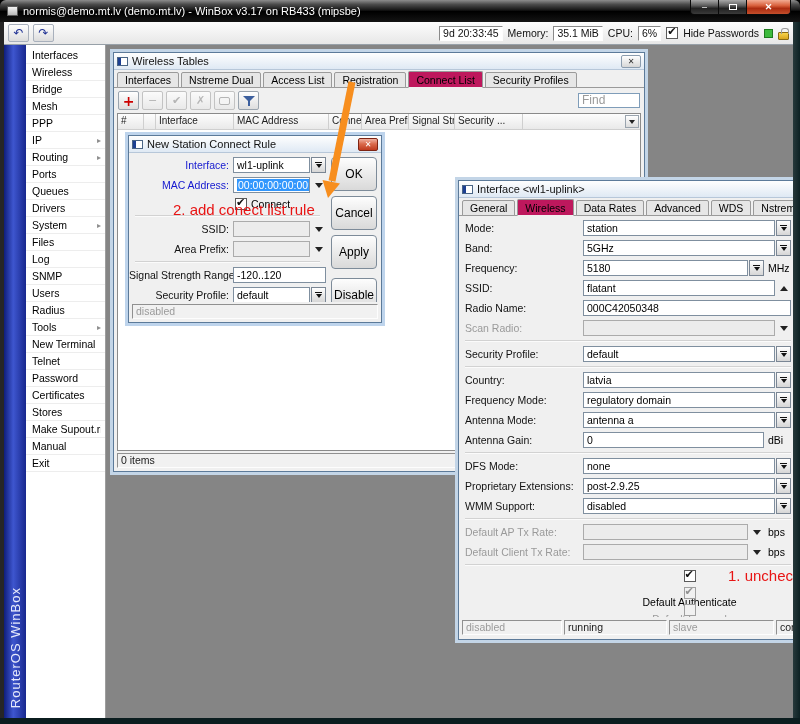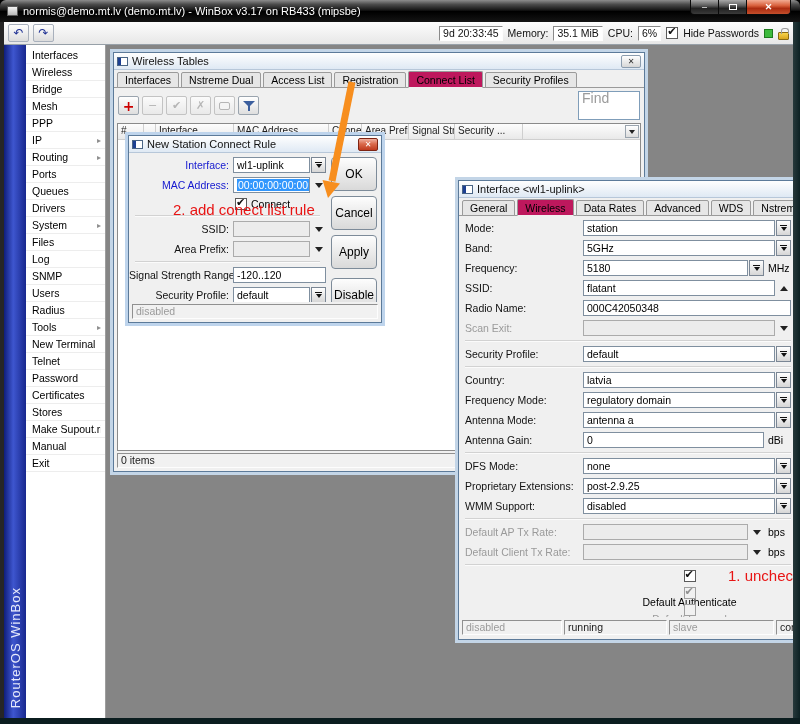--- a/index.html
+++ b/index.html
@@ -97,22 +97,22 @@
   .tbtn { width:21px; height:19px; border:1px solid #9aa4ae; border-radius:2px;
     background:linear-gradient(#fff,#dedede); display:flex; align-items:center; justify-content:center;
     font-family:"DejaVu Sans",sans-serif; font-size:11px; color:#777; }
   .tbtn[data-state="disabled"] { border-color:#c3c3c3; color:#b5b5b5; background:linear-gradient(#fbfbfb,#e9e9e9); }
   .tbtn-add { color:#c00; font-weight:bold; font-size:14px; line-height:12px; }
   .comment-shape { width:11px; height:8px; border:1px solid #b5b5b5; border-radius:2px; background:#f4f4f4; }
   .funnel { position:relative; width:12px; height:11px; }
   .funnel::before { content:""; position:absolute; left:0; top:1px; border-left:6px solid transparent;
     border-right:6px solid transparent; border-top:6px solid #3c5f9e; }
   .funnel::after { content:""; position:absolute; left:5px; top:6px; width:2px; height:5px; background:#3c5f9e; }
-  .findbox { margin-left:auto; width:62px; height:29px; border:1px solid #7f9db9; background:#fff;
-    color:#9b9b9b; font-size:14px; line-height:13px; padding:0 3px; }
+  .findbox { margin-left:auto; width:62px; height:15px; border:1px solid #7f9db9; background:#fff;
+    color:#9b9b9b; font-size:12px; line-height:13px; padding:0 3px; }
   .tablewrap { flex:1; display:flex; flex-direction:column; margin:0 3px; border:1px solid #8a8a8a;
     background:#fff; overflow:hidden; }
   .thead { flex:none; display:flex; background:linear-gradient(#fdfdfd,#e9e9e9); border-bottom:1px solid #cfcfcf; }
   .th { border-right:1px solid #cfcfcf; padding:1px 3px; font-size:10px; height:15px;
     white-space:nowrap; overflow:hidden; color:#222; flex:none; }
   .th-fill { flex:1; border-right:none; display:flex; justify-content:flex-end; align-items:center; padding:0 1px; }
   .colbtn { width:14px; height:13px; border:1px solid #9aa4ae; background:linear-gradient(#fff,#ddd);
     display:flex; align-items:center; justify-content:center; }
   .colbtn::after { content:""; border-left:3.5px solid transparent; border-right:3.5px solid transparent;
     border-top:4px solid #222; }
@@ -534,21 +534,21 @@
 
             </div>
 
             <div class="ifrow">
               <span class="iflabel" data-state="normal">Radio Name:</span>
               <span class="tb" data-state="normal">000C42050348</span>
 
             </div>
 
             <div class="ifrow">
-              <span class="iflabel" data-state="disabled">Scan Exit:</span>
+              <span class="iflabel" data-state="disabled">Scan Radio:</span>
               <span class="tb" data-state="disabled"></span>
               <span class="ctl" data-box="drop"></span>
 
             </div>
 
         </div>
         <div class="sep"></div>
         <div>
 
             <div class="ifrow">

